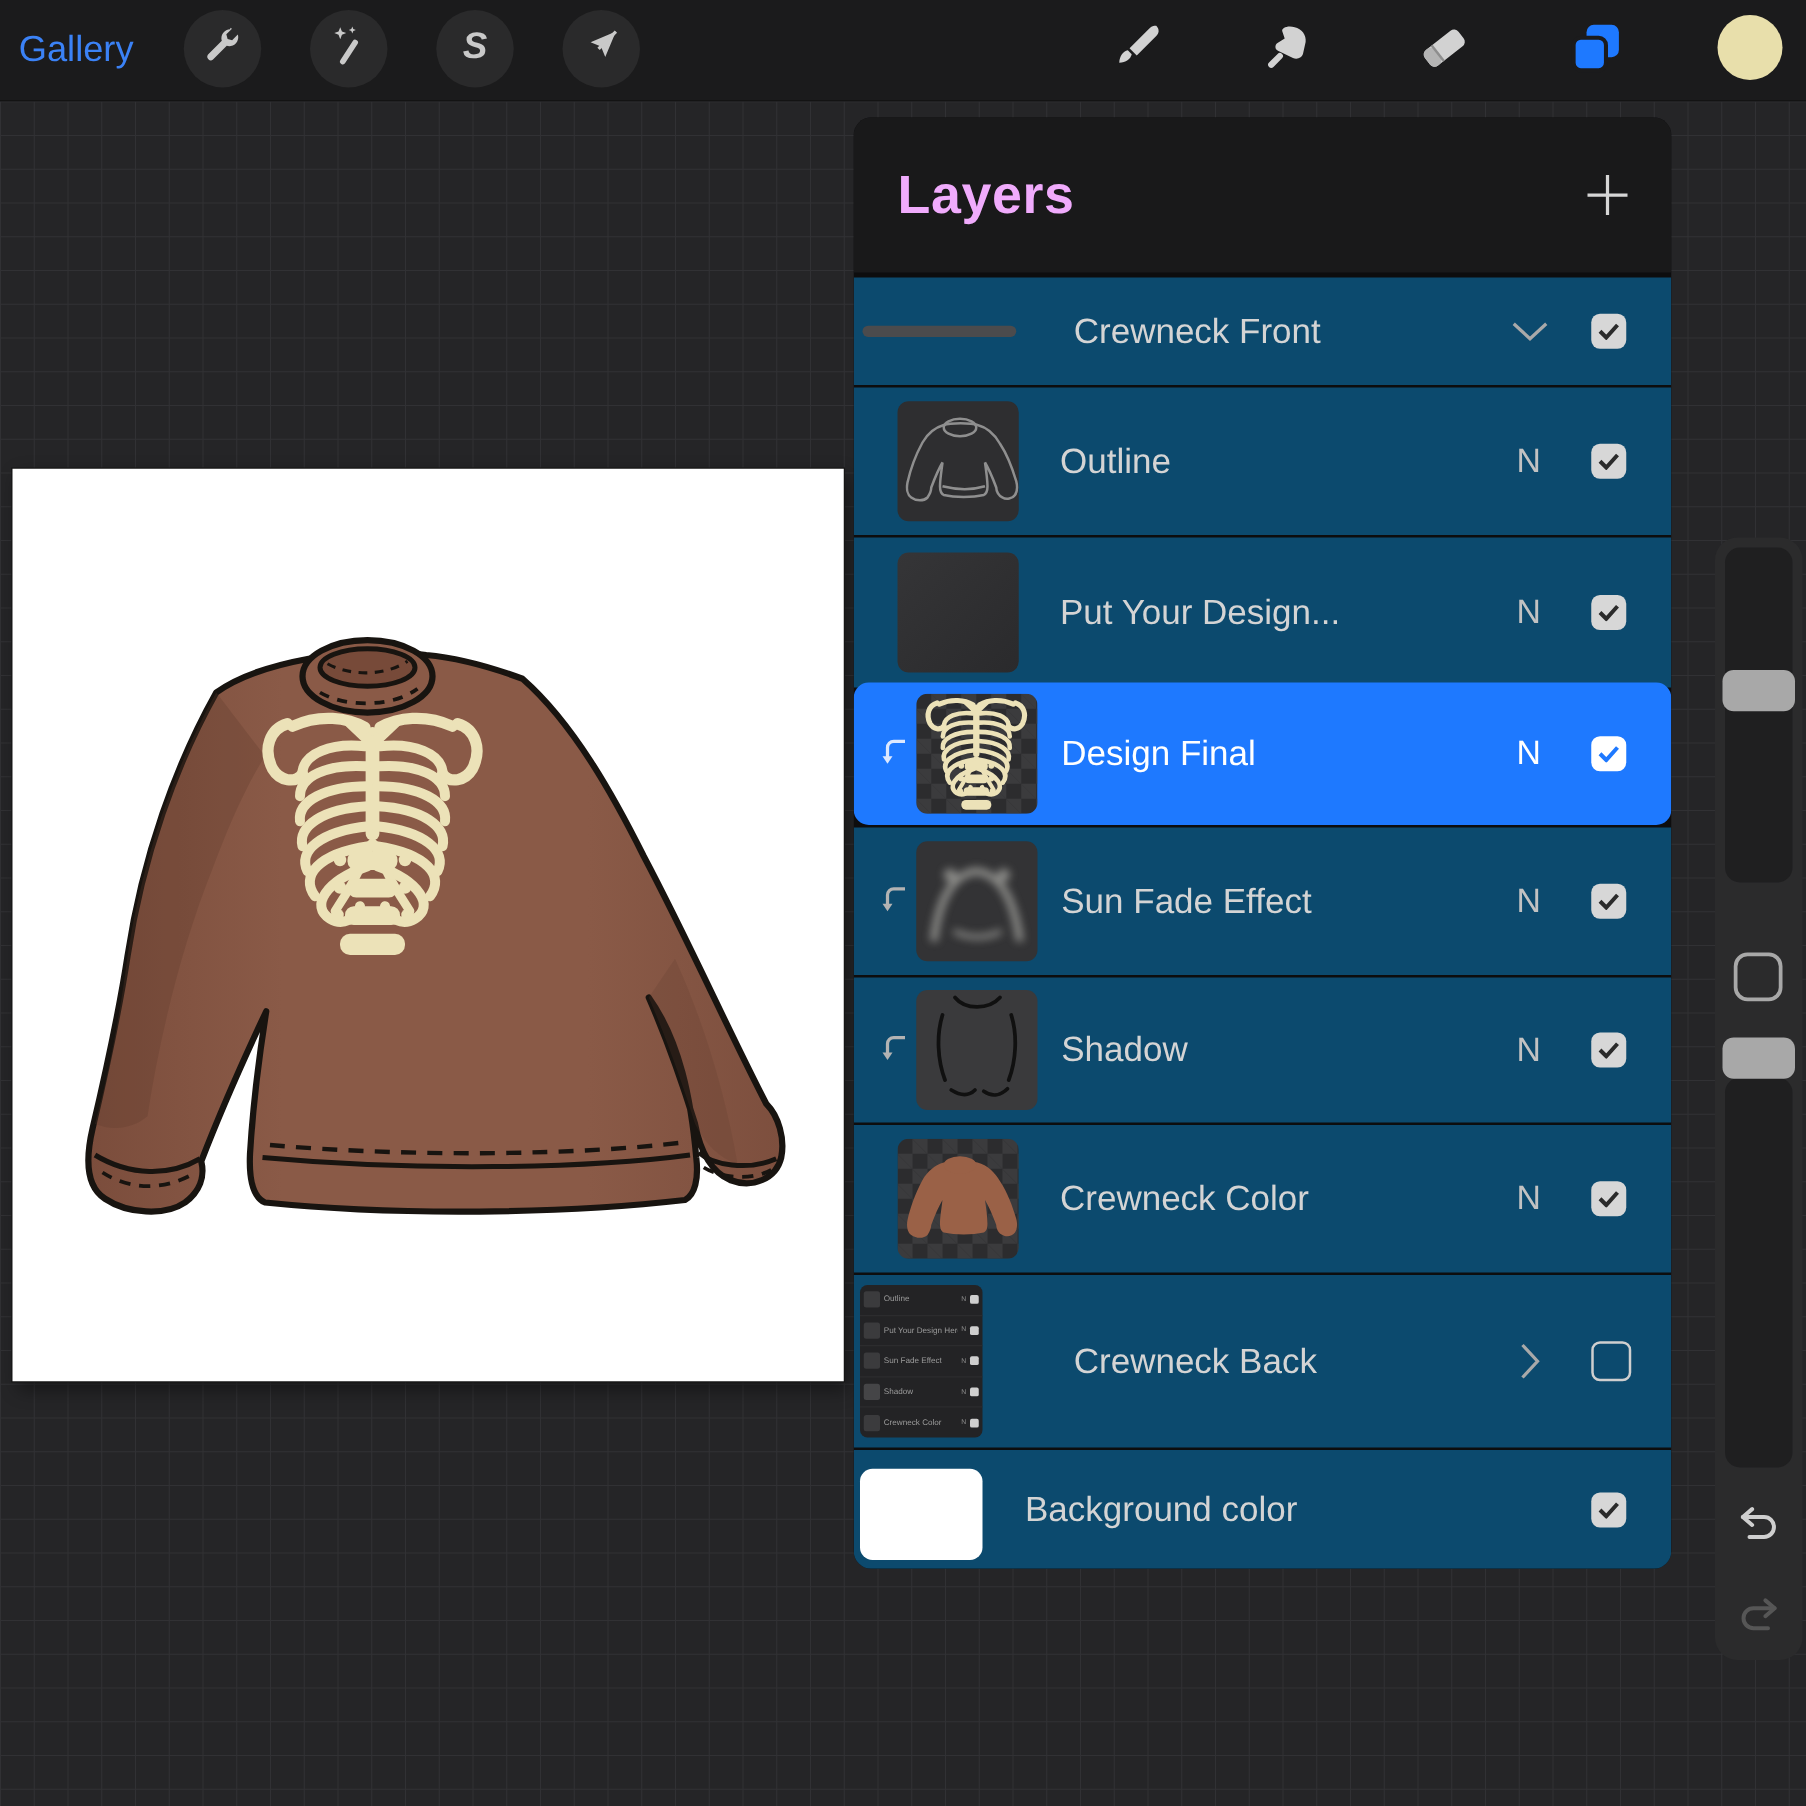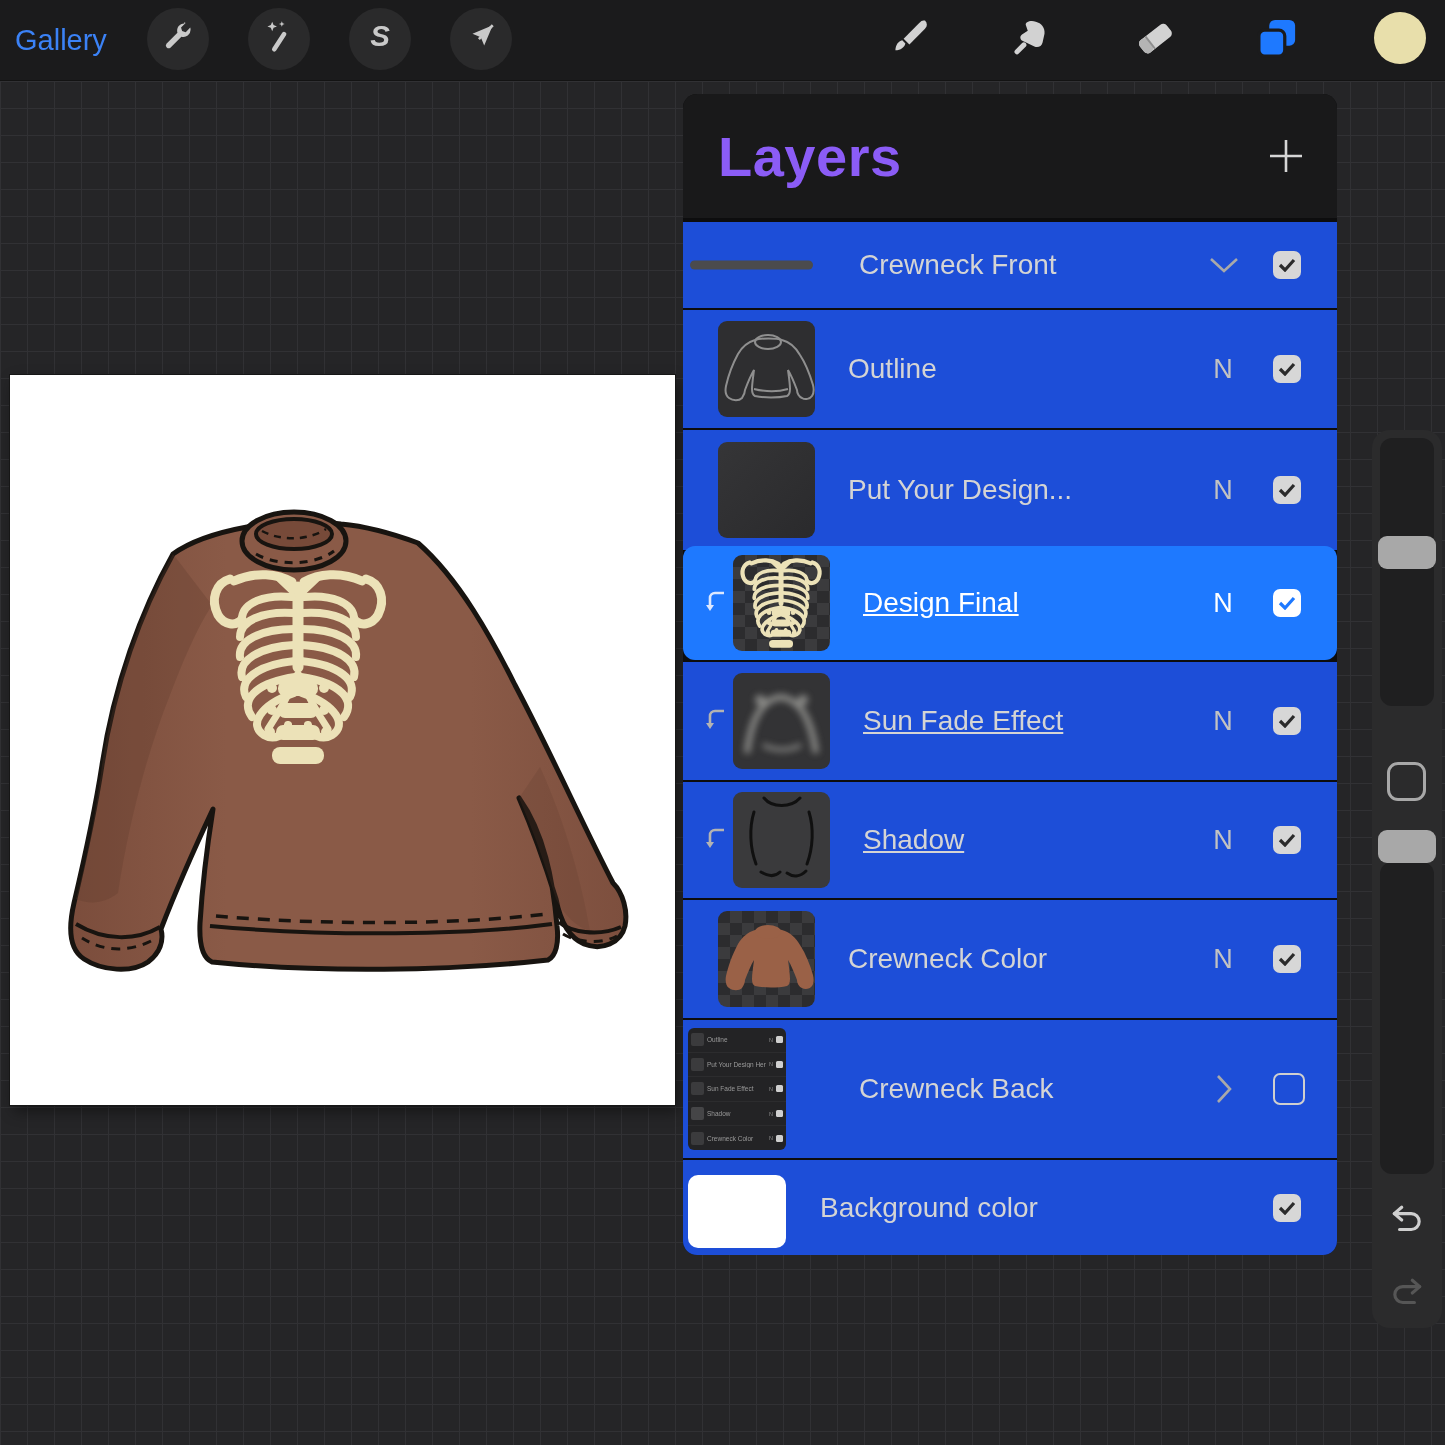--- a/index.html
+++ b/index.html
@@ -16,35 +16,35 @@
   
   .toolbar{position:absolute;left:0;top:0;width:1445px;height:80px;background:#1b1b1c;border-bottom:1px solid #131313;}
   .gallery{position:absolute;left:15px;top:0;height:80px;display:flex;align-items:center;font-size:29px;color:#3b82f6;}
   .tbtn{position:absolute;top:8px;width:62px;height:62px;border-radius:50%;background:#2a2a2b;display:flex;align-items:center;justify-content:center;}
   .ricon{position:absolute;top:0;height:80px;width:64px;display:flex;align-items:center;justify-content:center;}
   
   .canvas{position:absolute;left:10px;top:375px;width:665px;height:730px;background:#ffffff;box-shadow:0 0 0 1px #161616,4px 6px 14px rgba(0,0,0,.45);}
   
   .panel{position:absolute;left:683px;top:94px;width:654px;height:1161px;background:#0d0d0e;border-radius:14px;overflow:hidden;}
   .panel-h{position:absolute;left:0;top:0;width:654px;height:124px;background:#19191a;}
-  .panel-title{position:absolute;left:35px;top:0;height:124px;display:flex;align-items:center;font-size:56px;font-weight:bold;color:#8b5cf6;letter-spacing:.5px;}
+  .panel-title{position:absolute;left:35px;top:0;height:124px;display:flex;align-items:center;font-size:43px;font-weight:bold;color:#f0abfc;letter-spacing:.5px;}
   .plus{position:absolute;left:585px;top:44px;width:36px;height:36px;}
-  .lrow{position:absolute;left:0;width:654px;background:#1d4ed8;}
+  .lrow{position:absolute;left:0;width:654px;background:#0c4a6e;}
   .lrow.selected{background:#1e79ff;border-radius:12px;}
   .thumb{position:absolute;left:35px;top:50%;transform:translateY(-50%);width:97px;height:96px;border-radius:9px;overflow:hidden;background:#2e2e30;}
   .thumb.indent{left:50px;}
   .checker{
     background-color:#2c2c2e;
     background-image:
       linear-gradient(45deg,#3b3b3d 25%,transparent 25%,transparent 75%,#3b3b3d 75%),
       linear-gradient(45deg,#3b3b3d 25%,transparent 25%,transparent 75%,#3b3b3d 75%);
     background-position:0 0,12px 12px;background-size:24px 24px;}
   .groupline{position:absolute;left:7px;top:50%;transform:translateY(-50%);width:123px;height:9px;border-radius:5px;background:#4b4b4d;}
   .lname{position:absolute;left:165px;top:50%;transform:translateY(-50%);font-size:28px;color:#d4d4d4;white-space:nowrap;}
-  .lname.indent{left:180px;text-decoration:underline;}
+  .lname.indent{left:166px;}
   .lname.group{left:176px;}
   .lname.bgc{left:137px;}
   .selected .lname,.selected .blend{color:#ffffff;}
   .blend{position:absolute;left:516px;width:48px;top:50%;transform:translateY(-50%);text-align:center;font-size:27px;color:#c2c2c2;}
   .chk{position:absolute;left:590px;top:50%;transform:translateY(-50%);width:28px;height:28px;border-radius:7px;background:#d7d7d7;display:flex;align-items:center;justify-content:center;}
   .chk.off{background:transparent;border:2.5px solid #cfcfcf;}
   .selected .chk{background:#ffffff;}
   .chev{position:absolute;left:522px;width:38px;top:50%;transform:translateY(-50%);display:flex;justify-content:center;}
   .clip{position:absolute;left:22px;top:50%;transform:translateY(-50%);width:22px;height:26px;}
   

